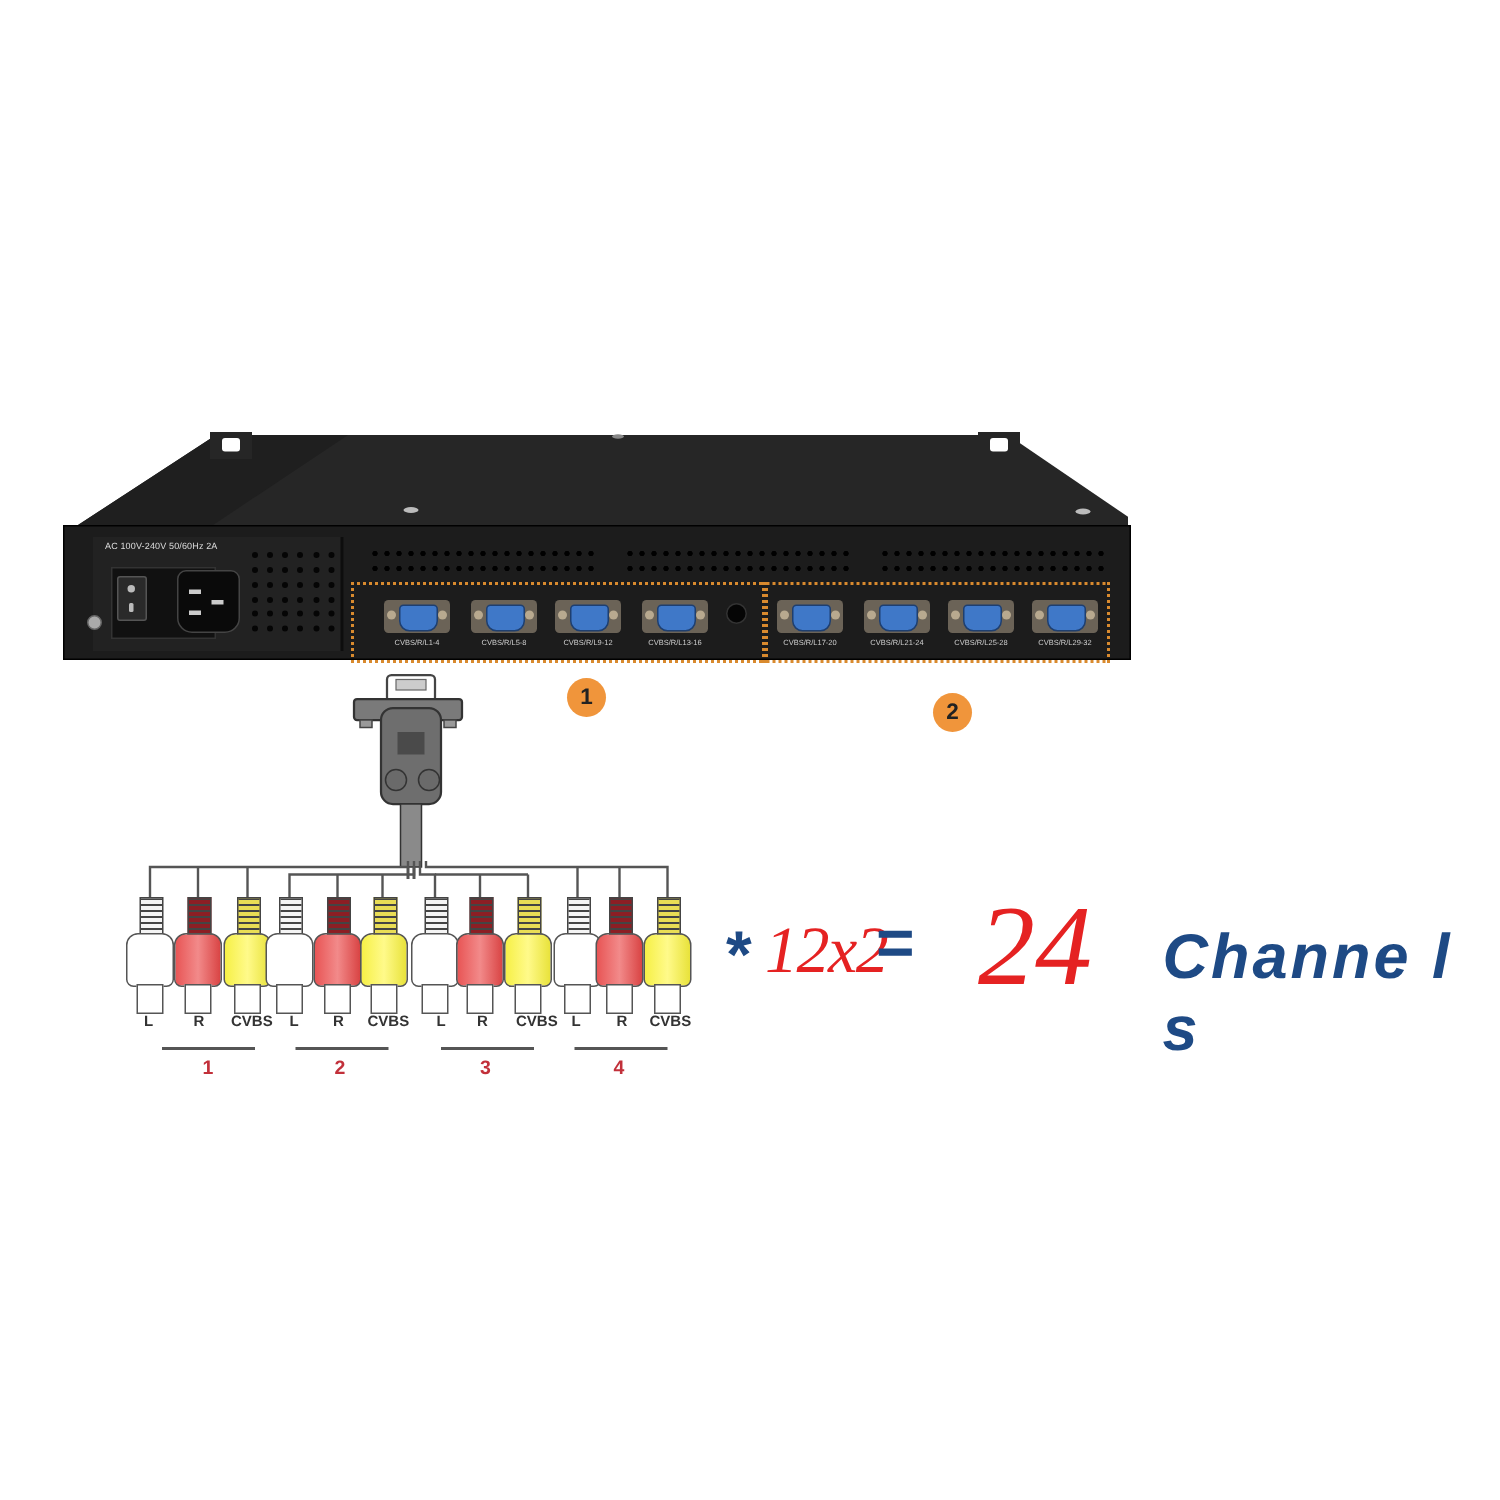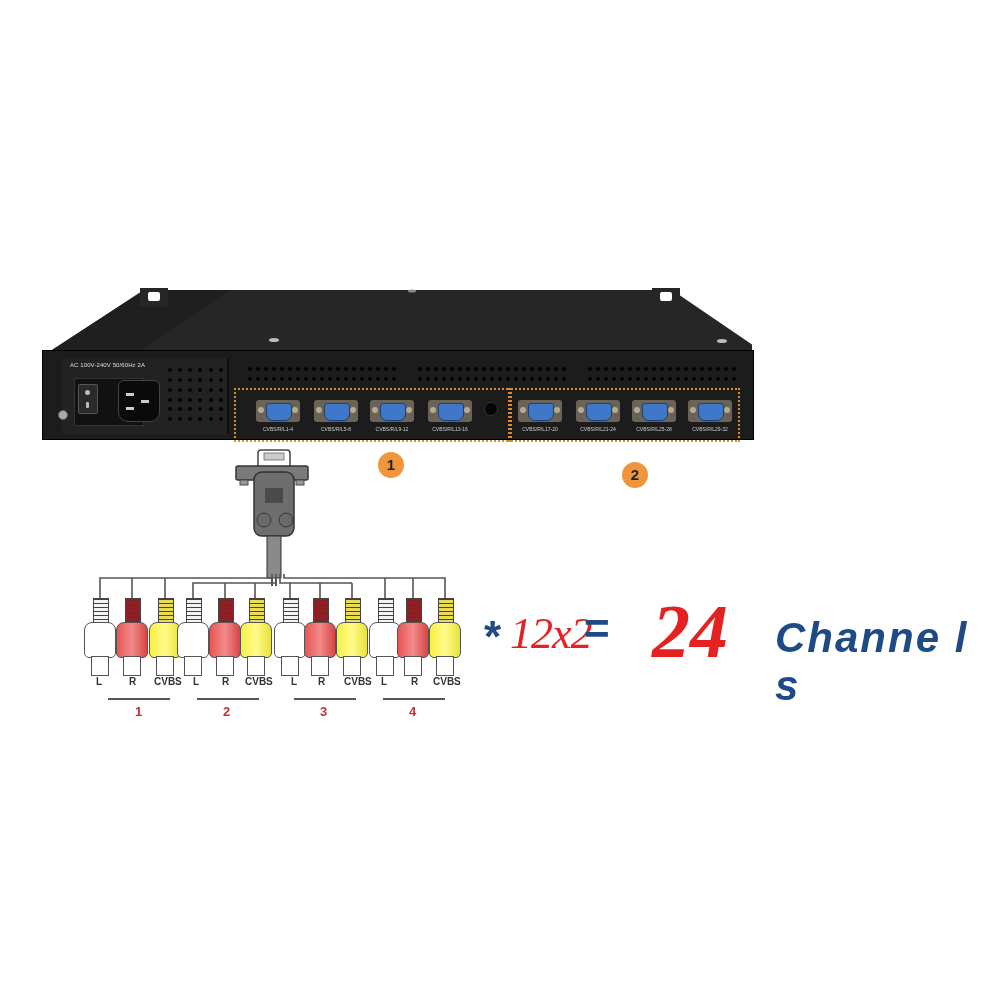--- a/index.html
+++ b/index.html
@@ -39,21 +39,21 @@
   .rca.red .tip { background-color:#8c1e24; }
   .rca.yellow .body { background:linear-gradient(90deg,#f6f046,#fffa8a 50%,#e8e23a); }
   .rca.yellow .tip { background-color:#e9dd55; }
   .rca-label { position:absolute; font-size:10px; font-weight:bold; color:#333; text-align:center; }
   .grp-line { position:absolute; height:1.5px; background:#555; }
   .grp-num { position:absolute; font-size:13px; font-weight:bold; color:#c2303a; }
 
   .formula-star { left:484px; top:612px; color:#1e4a85; font-size:44px; font-weight:bold; font-family:"Liberation Sans", sans-serif; }
   .formula { left:510px; top:608px; color:#e52222; font-size:44px; font-style:italic; font-family:"Liberation Serif", serif; letter-spacing:-1px; }
   .formula-eq { left:584px; top:604px; color:#1e4a85; font-size:44px; font-weight:bold; }
-  .big-num { left:652px; top:588px; color:#e52222; font-size:76px; font-style:italic; font-family:"Liberation Serif", serif;font-weight:bold; }
+  .big-num { left:652px; top:588px; color:#e52222; font-size:76px; font-style:italic; font-family:"Liberation Serif", serif; }
   .channels { left:775px; top:614px; color:#1e4a85; font-size:42px; font-style:italic; font-weight:bold; letter-spacing:2px; }
 </style>
 </head>
 <body>
 
 <svg class="abs chassis-top" viewBox="0 0 690 62" width="690" height="62" style="left:42px;top:288px;width:710px;">
   <polygon points="92,2 620,2 708,62 0,62" fill="#262626"></polygon>
   <polygon points="92,2 180,2 90,62 0,62" fill="#1f1f1f"></polygon>
   <rect x="88" y="0" width="28" height="18" fill="#262626"></rect>
   <rect x="96" y="4" width="12" height="9" rx="2" fill="#fff"></rect>

